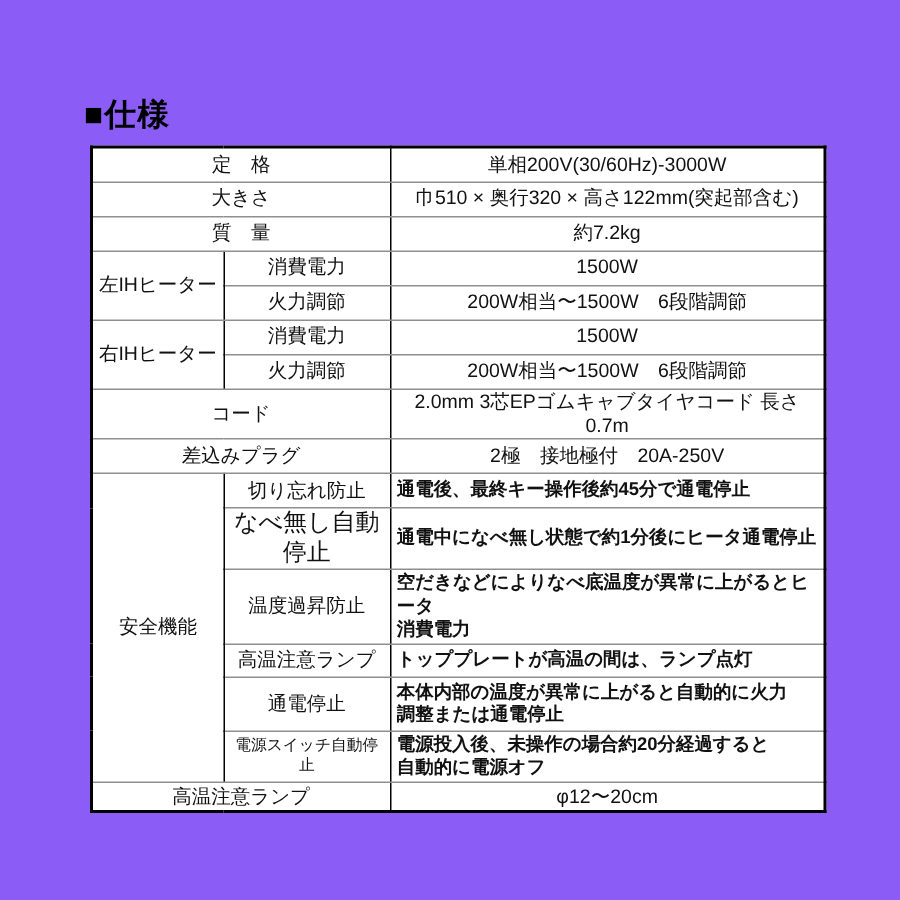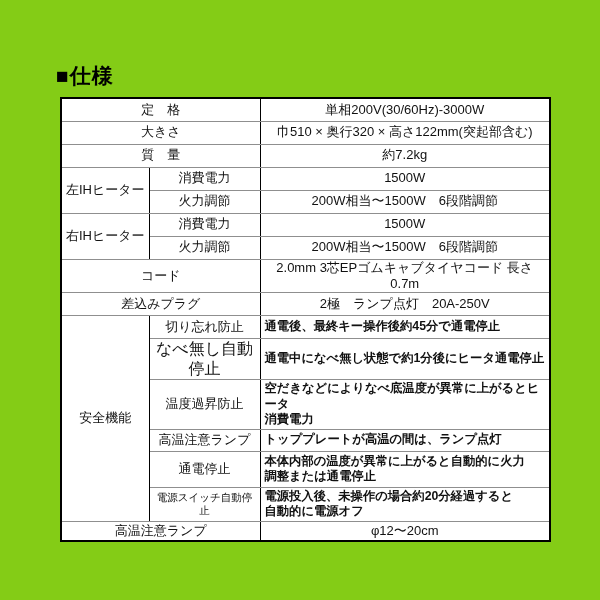--- a/index.html
+++ b/index.html
@@ -1,17 +1,17 @@
 <!DOCTYPE html>
 <html><head>
 <meta charset="utf-8">
 <style>
   html,body{margin:0;padding:0;background:#fff;}
   .canvas{
-    position:relative;width:600px;height:600px;background:#84cc16;
+    position:relative;width:600px;height:600px;background:#8b5cf6;
     font-family:"Liberation Sans","DejaVu Sans",sans-serif;color:#111;
     overflow:hidden;
   }
   .title{
     position:absolute;left:56px;top:62px;margin:0;
     font-size:21px;font-weight:bold;letter-spacing:1px;color:#000;
   }
   table.spec{
     position:absolute;left:60px;top:97px;width:489px;
     border-collapse:collapse;table-layout:fixed;
@@ -79,21 +79,21 @@
       <td>火力調節</td>
       <td>200W相当〜1500W　6段階調節</td>
     </tr>
 
     <tr class="h22">
       <td colspan="2">コード</td>
       <td>2.0mm 3芯EPゴムキャブタイヤコード 長さ0.7m</td>
     </tr>
     <tr class="h23">
       <td colspan="2">差込みプラグ</td>
-      <td>2極　ランプ点灯　20A-250V</td>
+      <td>2極　接地極付　20A-250V</td>
     </tr>
 
     <tr class="h23">
       <td rowspan="6">安全機能</td>
       <td>切り忘れ防止</td>
       <td class="desc">通電後、最終キー操作後約45分で通電停止</td>
     </tr>
     <tr class="h20">
       <td class="small">なべ無し自動停止</td>
       <td class="desc">通電中になべ無し状態で約1分後にヒータ通電停止</td>

